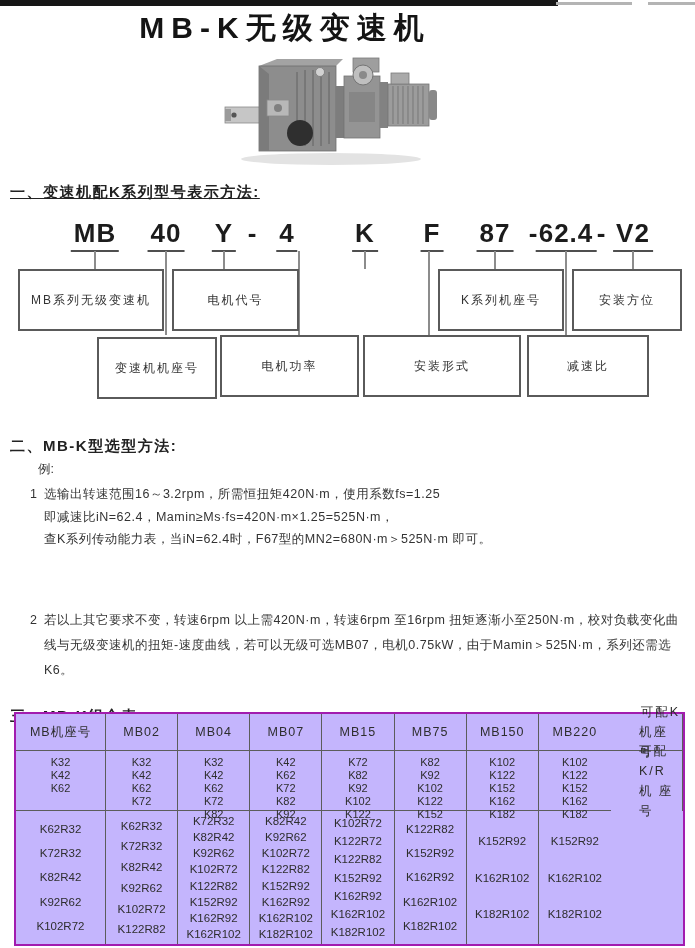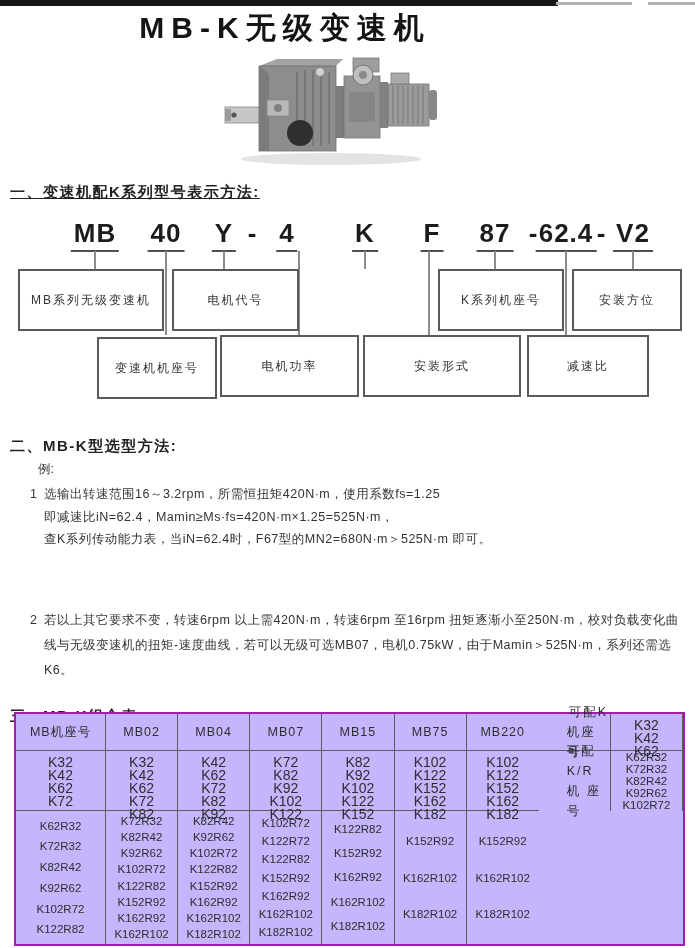--- a/index.html
+++ b/index.html
@@ -45,21 +45,21 @@
           grid-template-rows:37px 60px 133px;background:#c4b5fd;}
   .cell{border-right:1px solid #5c5c5c;border-bottom:1px solid #5c5c5c;min-width:0;}
   .cell.last-col{border-right:none;}
   .cell.last-row{border-bottom:none;}
   .th{display:flex;align-items:center;justify-content:center;font-size:12.5px;
       letter-spacing:1px;color:#2e2e2e;}
   .label-cell{display:flex;flex-direction:column;align-items:center;justify-content:center;
       font-size:12.5px;letter-spacing:2px;color:#2e2e2e;padding-left:28px;}
   .label-cell div{line-height:20px;}
   .k-cell{display:flex;flex-direction:column;align-items:center;padding-top:5px;
-      font-size:14px;color:#2e2e2e;}
+      font-size:11px;color:#2e2e2e;}
   .k-cell div{line-height:13px;}
   .kr-cell{display:flex;flex-direction:column;align-items:center;justify-content:space-evenly;
       font-size:11.5px;color:#2e2e2e;}
 </style>
 </head>
 <body>
 
 <div class="page">
 
   <div class="bar-black"></div>
@@ -164,20 +164,21 @@
 
   <div class="sec-heading" style="top:680px;margin-top:27px;">三、MB-K组合表:</div>
 
   <div class="ctable">
     <div class="cell th">MB机座号</div>
     <div class="cell th">MB02</div>
     <div class="cell th">MB04</div>
     <div class="cell th">MB07</div>
     <div class="cell th">MB15</div>
     <div class="cell th">MB75</div>
+    <div class="cell th">MB150</div>
     <div class="cell th last-col">MB220</div>
 
     <div class="cell label-cell">
         <div>可配K</div>
         <div>机座号</div>
       </div>
     <div class="cell k-cell">
         <div>K32</div>
         <div>K42</div>
         <div>K62</div>

